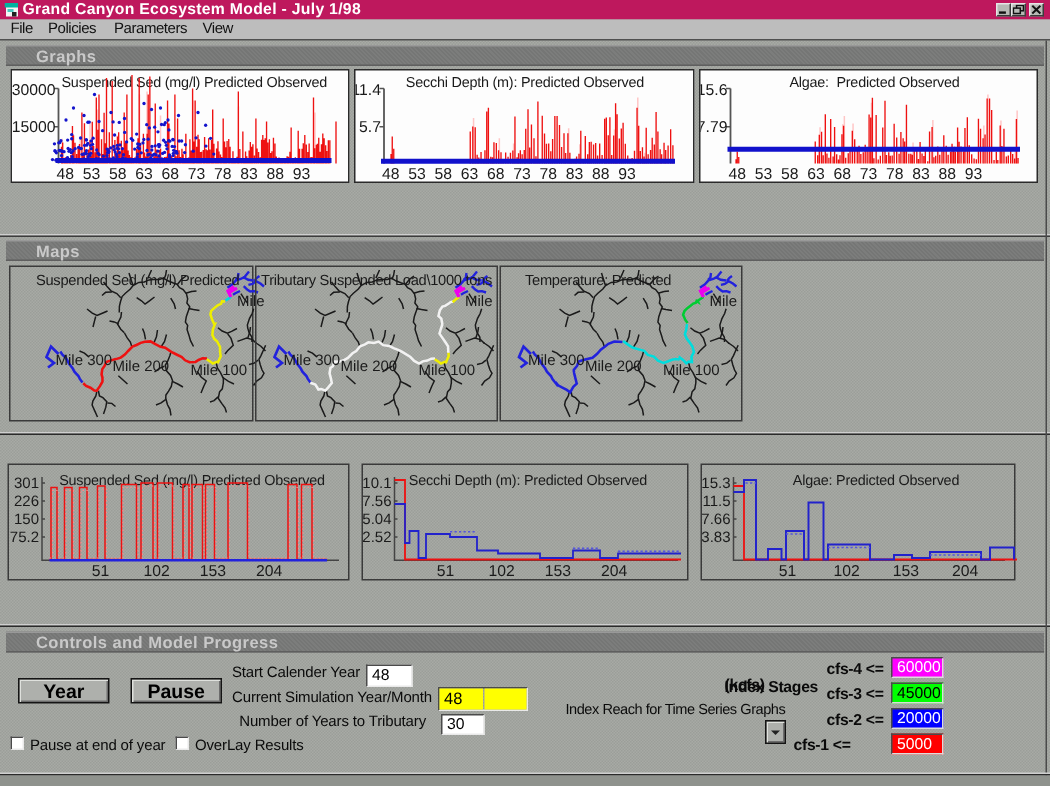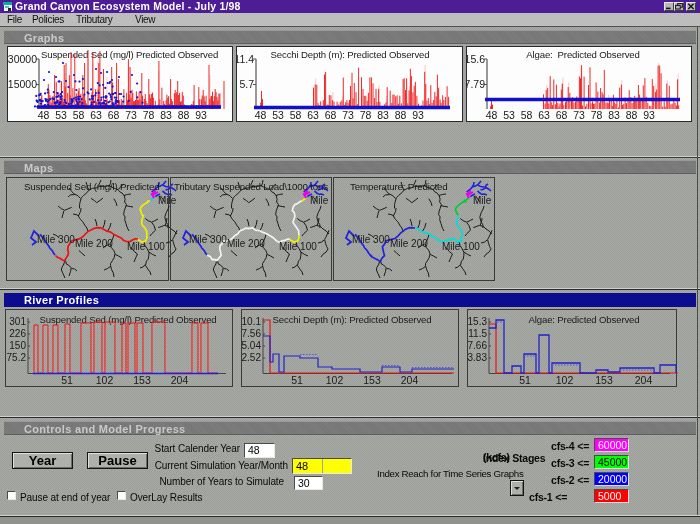--- a/index.html
+++ b/index.html
@@ -1,18 +1,18 @@
 <!DOCTYPE html>
 <html><head><meta charset="utf-8"><style>
 * { margin:0; padding:0; box-sizing:border-box; }
 html,body { width:700px; height:524px; overflow:hidden; }
 body { font-family:"Liberation Sans", sans-serif; }
 #app { position:relative; width:700px; height:524px; background:#a3a6a1; }
 .abs { position:absolute; }
-#titlebar { left:0; top:0; width:700px; height:13px; background:#4c1d95; color:#fff;
+#titlebar { left:0; top:0; width:700px; height:13px; background:#be185d; color:#fff;
   font-size:10.5px; letter-spacing:-0.45px; font-weight:bold; line-height:13px; }
 #titletext { position:absolute; left:15px; top:0; letter-spacing:0.2px; }
 #menubar { left:0; top:13px; width:700px; height:13px; background:#bdbdbd;
   font-size:10px; letter-spacing:-0.3px; color:#111; }
 #menubar span { position:absolute; top:1px; }
 #menuline { left:0; top:26px; width:700px; height:1px; background:#505050; }
 .caption { height:14px; font-size:11px; font-weight:bold; line-height:14px;
   padding-left:20px; letter-spacing:0.3px; }
 .cap-inactive { background:#757675;
   background-image:repeating-linear-gradient(45deg, rgba(255,255,255,.05) 0 1px, rgba(0,0,0,0) 1px 2px);
@@ -75,21 +75,21 @@
   <div class="winbtn" style="left:686px">
         <svg width="8" height="7">
           <path d="M1.2 0.8L6.6 6M6.6 0.8L1.2 6" stroke="#111" stroke-width="1.3"></path>
         </svg>
       </div>
 </div>
 
 <div class="abs" id="menubar">
   <span style="left:7px">File</span>
   <span style="left:32px">Policies</span>
-  <span style="left:76px">Tributary</span>
+  <span style="left:76px">Parameters</span>
   <span style="left:135px">View</span>
 </div>
 <div class="abs" id="menuline"></div>
 
 <div class="abs caption cap-inactive" style="left:4px; top:30px; width:692px;">Graphs</div>
 <div class="abs chartbox" style="left:7px; top:46px; width:226px; height:76px;"><svg width="226" height="76" viewBox="0 0 226 76" font-family="Liberation Sans, sans-serif">
         <text x="33" y="11" font-size="9.6" letter-spacing="-0.15" text-anchor="start" fill="#1a1a1a">Suspended Sed (mg/l) Predicted Observed</text>
         <path d="M31 12V62" stroke="#555" stroke-width="1.2" fill="none"></path>
         <path d="M28 12h3M28 37.5h3" stroke="#555" stroke-width="1"></path>
         <text x="29" y="16" font-size="10.5" text-anchor="end" fill="#1a1a1a">30000</text>
@@ -445,21 +445,20 @@
         <path d="M20 58L15 53L12 60L17 64L13 67" stroke="#2222dd" stroke-width="1.8" fill="none"></path>
         <text x="16" y="12" font-size="9.8" letter-spacing="-0.2" fill="#1a1a1a">Temperature: Predicted</text>
         <text x="18" y="65" font-size="10" fill="#1a1a1a">Mile 300</text>
         <text x="56" y="69" font-size="10" fill="#1a1a1a">Mile 200</text>
         <text x="108" y="72" font-size="10" fill="#1a1a1a">Mile 100</text>
         <text x="139" y="26" font-size="10" fill="#1a1a1a">Mile</text>
       </svg></div>
 <div class="abs hline" style="top:288px; background:#cfcfcf"></div>
 <div class="abs hline" style="top:289px; background:#2a2a2a"></div>
 
-<div class="abs caption cap-active" style="left:4px; top:293px; width:692px;">River Profiles</div>
 <div class="abs graybox" style="left:5px; top:309px; width:228px; height:78px;"><svg width="228" height="78" viewBox="0 0 228 78" font-family="Liberation Sans, sans-serif">
         <text x="122" y="13" font-size="9.6" letter-spacing="-0.15" text-anchor="middle" fill="#1a1a1a">Suspended Sed (mg/l) Predicted Observed</text>
         <path d="M22 8V63.5H220" stroke="#444" stroke-width="1" fill="none"></path>
         <text x="20" y="15" font-size="10" text-anchor="end" fill="#1a1a1a">301</text>
         <path d="M22 12h2" stroke="#444" stroke-width="1"></path>
         <text x="20" y="27" font-size="10" text-anchor="end" fill="#1a1a1a">226</text>
         <path d="M22 24h2" stroke="#444" stroke-width="1"></path>
         <text x="20" y="39" font-size="10" text-anchor="end" fill="#1a1a1a">150</text>
         <path d="M22 36h2" stroke="#444" stroke-width="1"></path>
         <text x="20" y="51" font-size="10" text-anchor="end" fill="#1a1a1a">75.2</text>
@@ -520,21 +519,21 @@
 
 <div class="abs rlbl" style="left:140px; top:443px; width:100px;">Start Calender Year</div>
 <div class="abs field" style="left:244px; top:443px; width:31px; height:15px; line-height:13px;">48</div>
 
 <div class="abs rlbl" style="left:140px; top:460px; width:148px;">Current Simulation Year/Month</div>
 <div class="abs" style="left:292px; top:458px; width:60px; height:16px; border:1px solid; border-color:#4a4a4a #e9e9e9 #e9e9e9 #4a4a4a;">
   <div class="abs" style="left:0; top:0; width:29px; height:14px; background:#ffff00; font-size:11px; padding-left:3px; line-height:14px;">48</div>
   <div class="abs" style="left:30px; top:0; width:28px; height:14px; background:#ffff00;"></div>
 </div>
 
-<div class="abs rlbl" style="left:140px; top:476px; width:144px;">Number of Years to Simulate</div>
+<div class="abs rlbl" style="left:140px; top:476px; width:144px;">Number of Years to Tributary</div>
 <div class="abs field" style="left:294px; top:476px; width:29px; height:14px; line-height:12px;">30</div>
 
 <div class="abs cb" style="left:7px; top:491px;"></div>
 <div class="abs lbl" style="left:20px; top:492px;">Pause at end of year</div>
 <div class="abs cb" style="left:117px; top:491px;"></div>
 <div class="abs lbl" style="left:130px; top:492px;">OverLay Results</div>
 
 <div class="abs lbl" style="left:377px; top:468px; font-size:9.7px; letter-spacing:-0.3px;">Index Reach for Time Series Graphs</div>
 <div class="abs btn" style="left:510px; top:480px; width:14px; height:16px;">
       <svg width="12" height="14" style="display:block">

